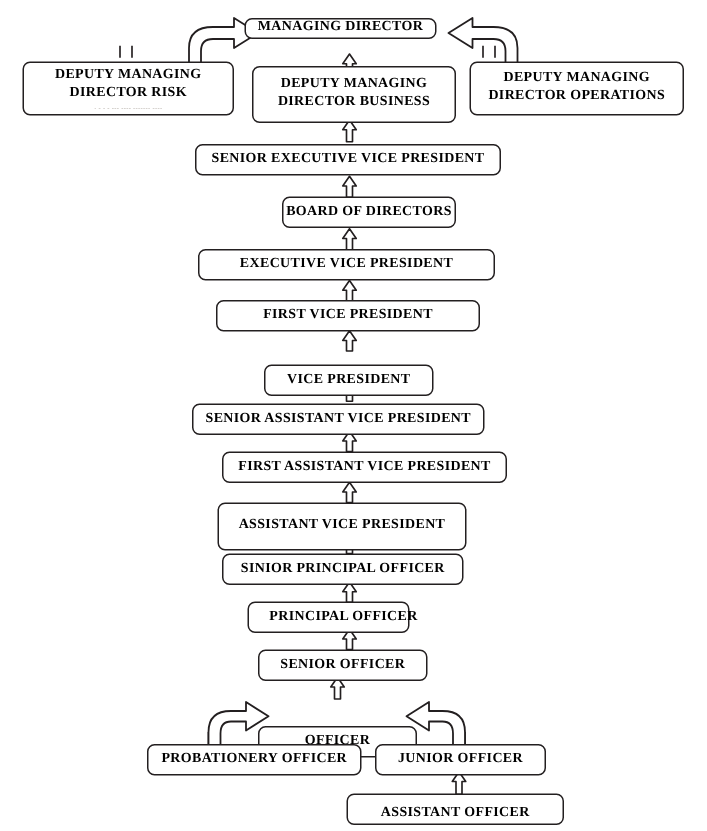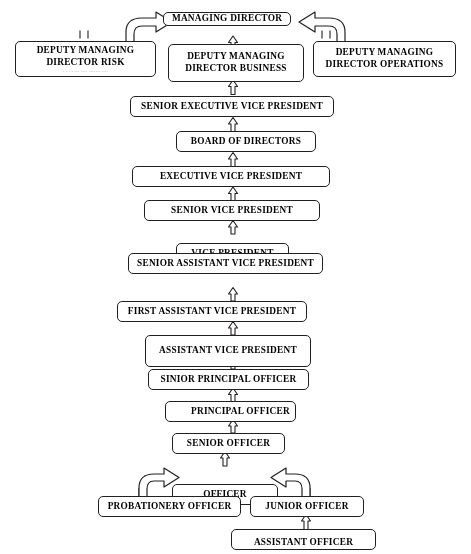--- a/index.html
+++ b/index.html
@@ -126,53 +126,53 @@
 
   <div class="node two-line" style="left:313px; top:41px; width:143px; height:36px;">
     <span class="line">DEPUTY MANAGING</span>
     <span class="line">DIRECTOR OPERATIONS</span>
   </div>
 
   <div class="node" style="left:130px; top:96px; width:204px; height:21px;">
     <span class="line">SENIOR EXECUTIVE VICE PRESIDENT</span>
   </div>
 
-  <div class="node" style="left:176px; top:131px; width:140px; height:21px;">
+  <div class="node" style="left:188px; top:131px; width:116px; height:21px;">
     <span class="line">BOARD OF DIRECTORS</span>
   </div>
 
   <div class="node" style="left:132px; top:166px; width:198px; height:21px;">
     <span class="line">EXECUTIVE VICE PRESIDENT</span>
   </div>
 
   <div class="node" style="left:144px; top:200px; width:176px; height:21px;">
-    <span class="line">SENIOR VICE PRESIDENT</span>
+    <span class="line">FIRST VICE PRESIDENT</span>
   </div>
 
   <div class="node" style="left:176px; top:243px; width:113px; height:21px;">
     <span class="line">VICE PRESIDENT</span>
   </div>
 
-  <div class="node" style="left:128px; top:253px; width:195px; height:21px;">
+  <div class="node" style="left:128px; top:269px; width:195px; height:21px;">
     <span class="line">SENIOR ASSISTANT VICE PRESIDENT</span>
   </div>
 
-  <div class="node" style="left:117px; top:301px; width:190px; height:21px;text-align:right;">
+  <div class="node" style="left:148px; top:301px; width:190px; height:21px;text-align:right;">
     <span class="line">FIRST ASSISTANT VICE PRESIDENT</span>
   </div>
 
   <div class="node" style="left:145px; top:335px; width:166px; height:32px;">
     <span class="line">ASSISTANT VICE PRESIDENT</span>
   </div>
 
   <div class="node" style="left:148px; top:369px; width:161px; height:21px;">
     <span class="line">SINIOR PRINCIPAL OFFICER</span>
   </div>
 
-  <div class="node" style="left:165px; top:401px; width:131px; height:21px;padding-left:20px;">
+  <div class="node" style="left:165px; top:401px; width:108px; height:21px;padding-left:20px;">
     <span class="line">PRINCIPAL OFFICER</span>
   </div>
 
   <div class="node" style="left:172px; top:433px; width:113px; height:21px;">
     <span class="line">SENIOR OFFICER</span>
   </div>
 
   <div class="node" style="left:172px; top:466px; width:106px; height:21px;margin-top:18px;">
     <span class="line">OFFICER</span>
   </div>

